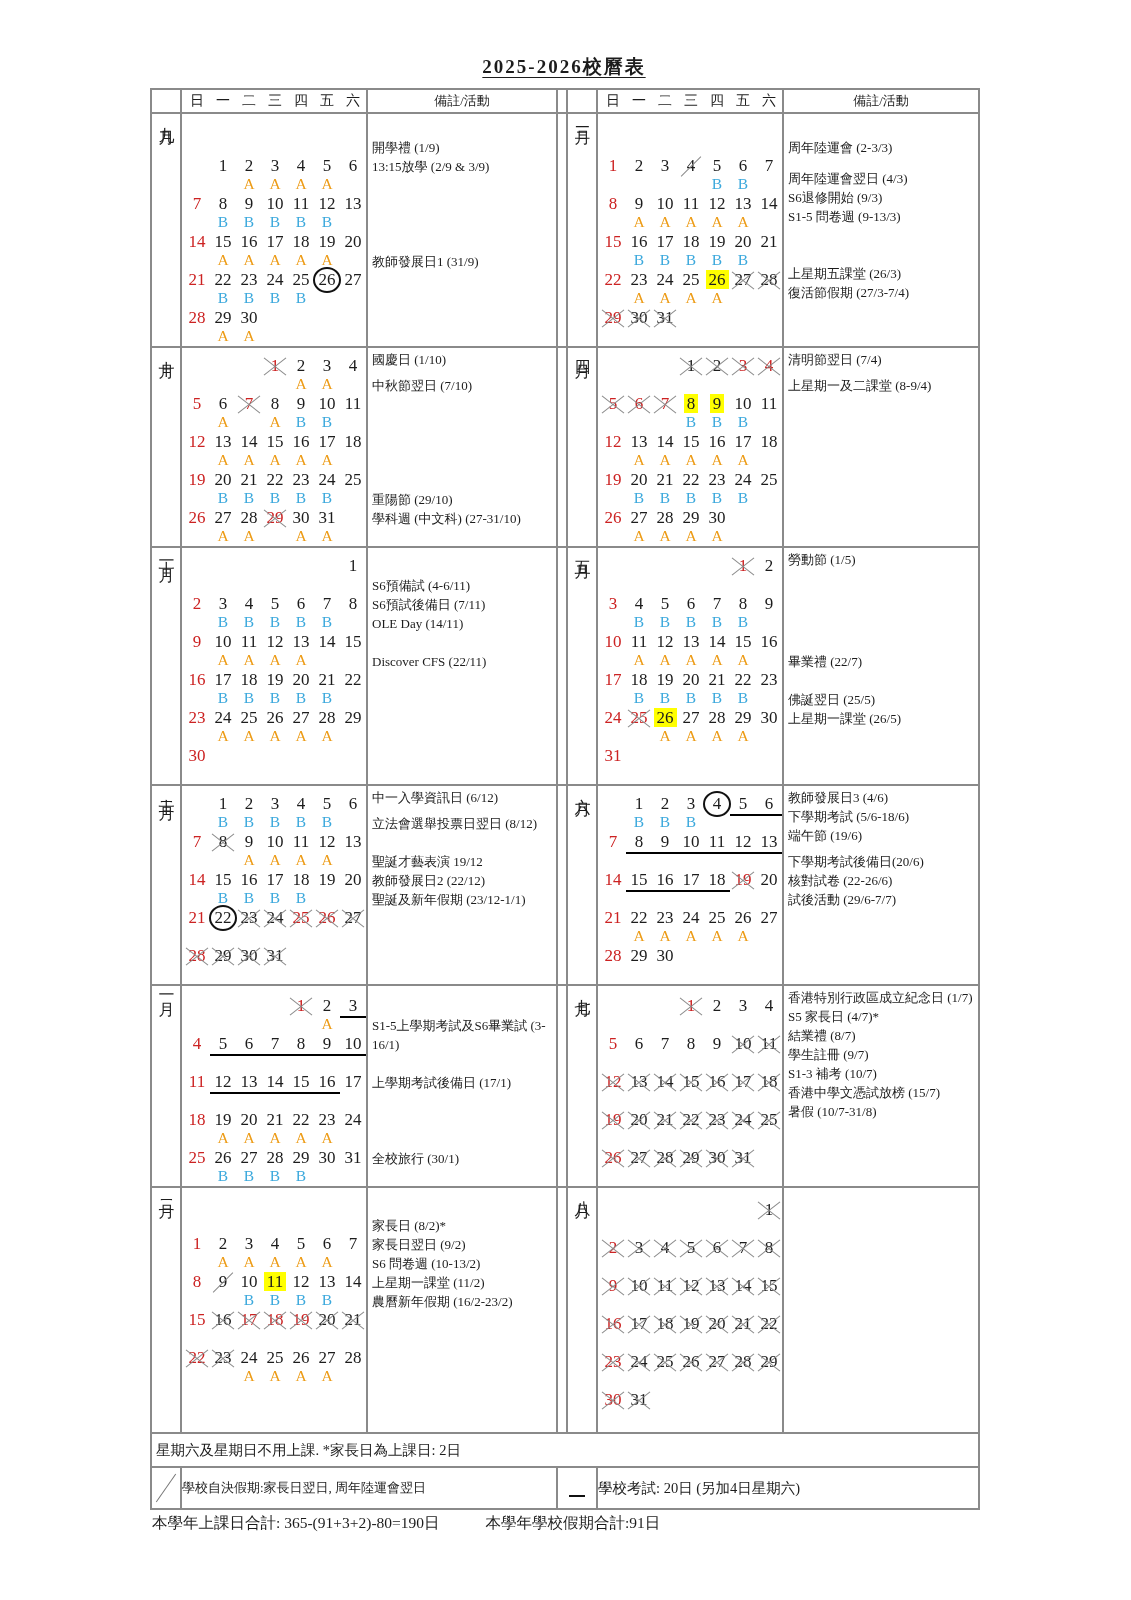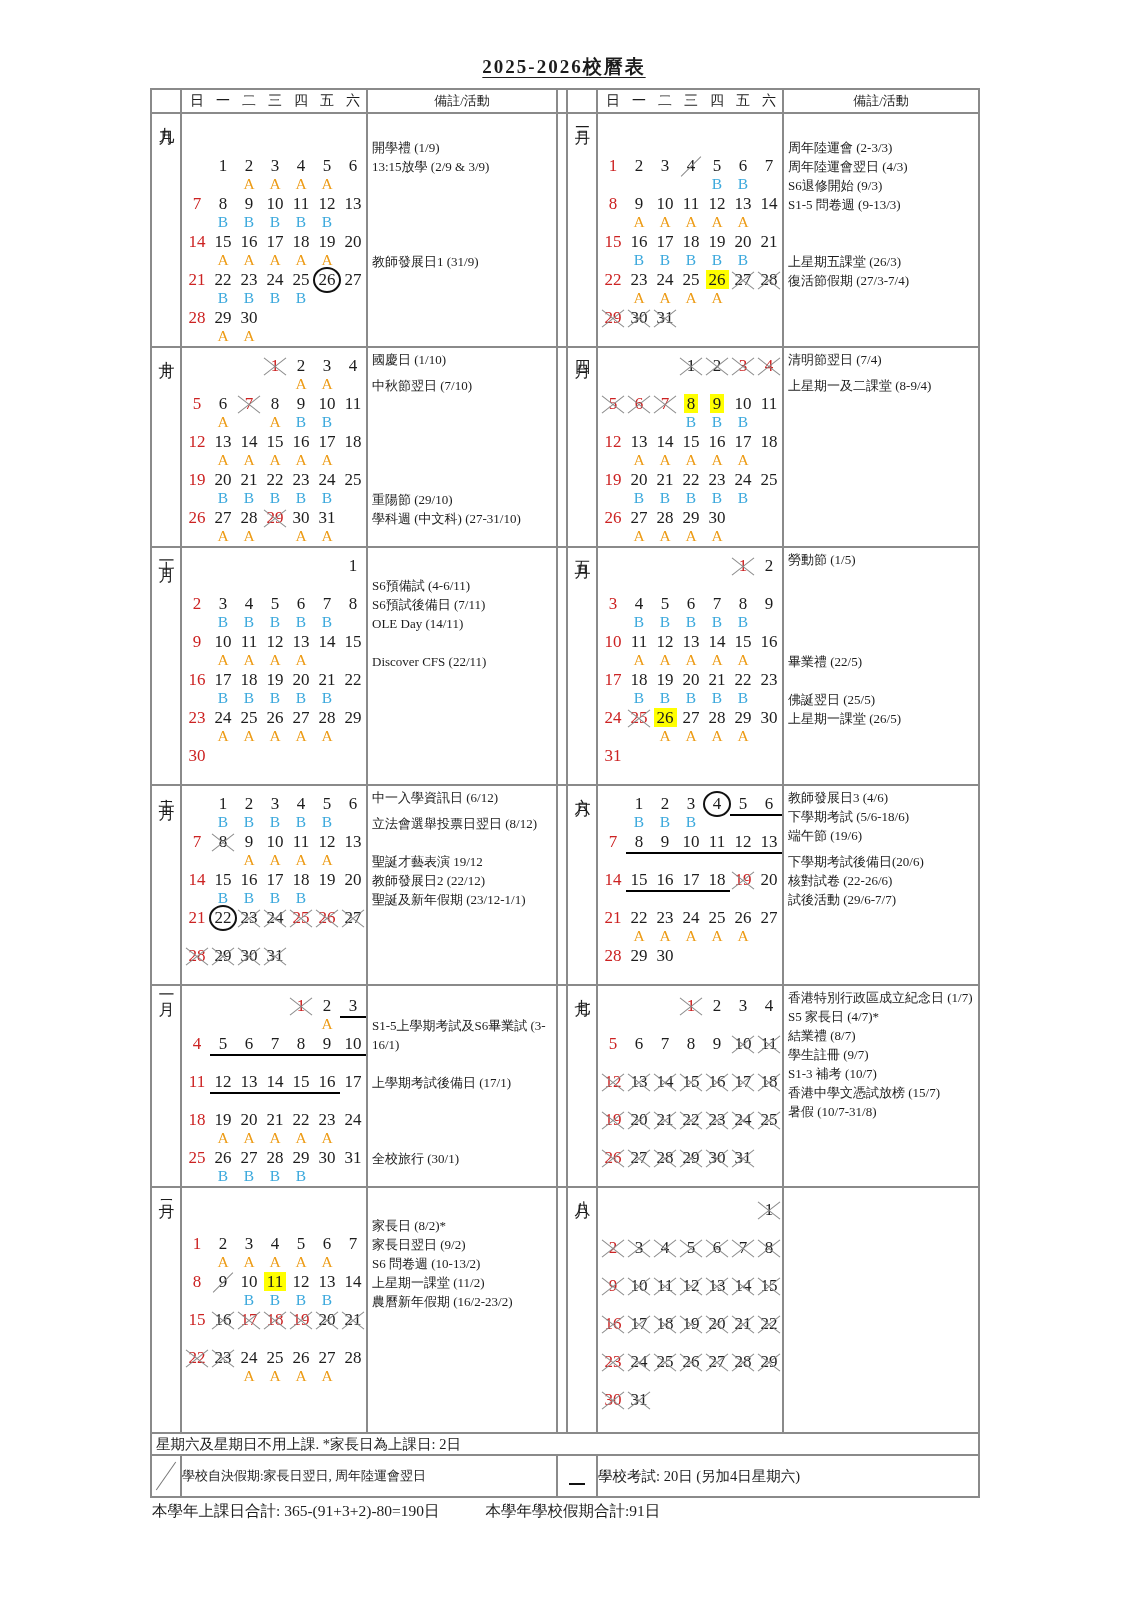--- a/index.html
+++ b/index.html
@@ -41,21 +41,21 @@
   .nw.mx::before,.nw.mx::after{content:"";position:absolute;left:50%;top:10px;width:28px;border-top:1.4px solid #8a8a8a;z-index:3;}
   .nw.mx::before{transform:translateX(-50%) rotate(38deg);}
   .nw.mx::after{transform:translateX(-50%) rotate(-38deg);}
   .nw.ms::before{content:"";position:absolute;left:50%;top:10px;width:28px;border-top:1.4px solid #8a8a8a;transform:translateX(-50%) rotate(-45deg);z-index:3;}
   .nw.mo::before{content:"";position:absolute;left:50%;top:50%;width:24px;height:22px;border:2.5px solid #111;border-radius:50%;transform:translate(-50%,-50%);z-index:1;}
 
   td.notes{font-size:13px;}
   .nwrap{position:relative;padding:2px 3px 0 4px;line-height:19px;}
   .nline{white-space:normal;}
 
-  tr.lg1{height:22px;}
+  tr.lg1{height:34px;}
   tr.lg1 td{vertical-align:middle;font-size:14.5px;padding-left:4px;}
   tr.lg2{height:36px;} tr.lg3{height:42px;}
   tr.lg2 td,tr.lg3 td{vertical-align:middle;}
   td.ltext{font-size:14.5px;padding-left:5px;}
   td.ltext.sm{font-size:13px;}
   td.licell{text-align:center;}
   .licon{position:relative;display:inline-block;width:26px;height:26px;vertical-align:middle;}
   .li-x::before,.li-x::after{content:"";position:absolute;left:50%;top:50%;width:34px;border-top:1.5px solid #777;}
   .li-x::before{transform:translate(-50%,-50%) rotate(40deg);}
   .li-x::after{transform:translate(-50%,-50%) rotate(-40deg);}
@@ -406,21 +406,21 @@
                 <div class="day"></div>
                 <div class="day"></div>
                 <div class="day"></div>
                 <div class="day"></div>
               </div>
             </div>
           </td>
           <td class="notes">
             <div class="nwrap">
               <div class="nline" style="margin-top: 22px;">周年陸運會 (2-3/3)</div>
-              <div class="nline" style="margin-top: 0px;">周年陸運會翌日 (4/3)</div>
+              <div class="nline" style="margin-top: 12px;">周年陸運會翌日 (4/3)</div>
               <div class="nline" style="margin-top: 0px;">S6退修開始 (9/3)</div>
               <div class="nline" style="margin-top: 0px;">S1-5 問卷週 (9-13/3)</div>
               <div class="nline" style="margin-top: 38px;">上星期五課堂 (26/3)</div>
               <div class="nline" style="margin-top: 0px;">復活節假期 (27/3-7/4)</div>
             </div>
           </td>
         </tr>
         <tr class="mr mr1">
           <td class="mcol">
             <div class="mlabel">十月</div>
@@ -1036,21 +1036,21 @@
                 <div class="day"></div>
                 <div class="day"></div>
                 <div class="day"></div>
                 <div class="day"></div>
               </div>
             </div>
           </td>
           <td class="notes">
             <div class="nwrap">
               <div class="nline" style="margin-top: 0px;">勞動節 (1/5)</div>
-              <div class="nline" style="margin-top: 83px;">畢業禮 (22/5)</div>
+              <div class="nline" style="margin-top: 83px;">畢業禮 (22/7)</div>
               <div class="nline" style="margin-top: 19px;">佛誕翌日 (25/5)</div>
               <div class="nline" style="margin-top: 0px;">上星期一課堂 (26/5)</div>
             </div>
           </td>
         </tr>
         <tr class="mr mr3">
           <td class="mcol">
             <div class="mlabel">十二月</div>
           </td>
           <td class="days">

